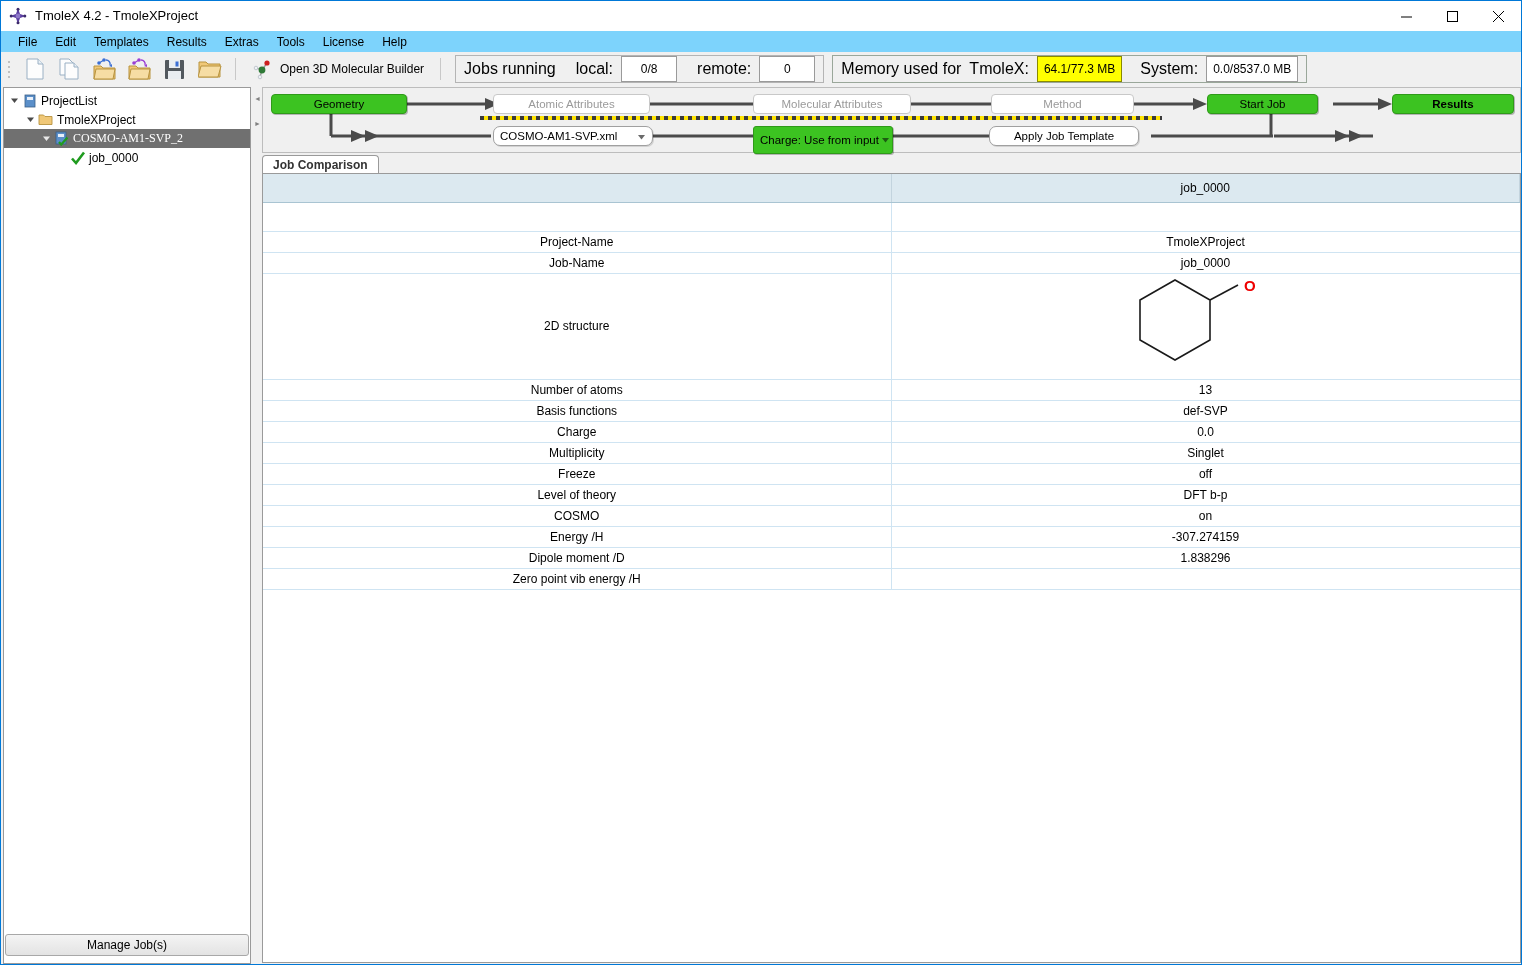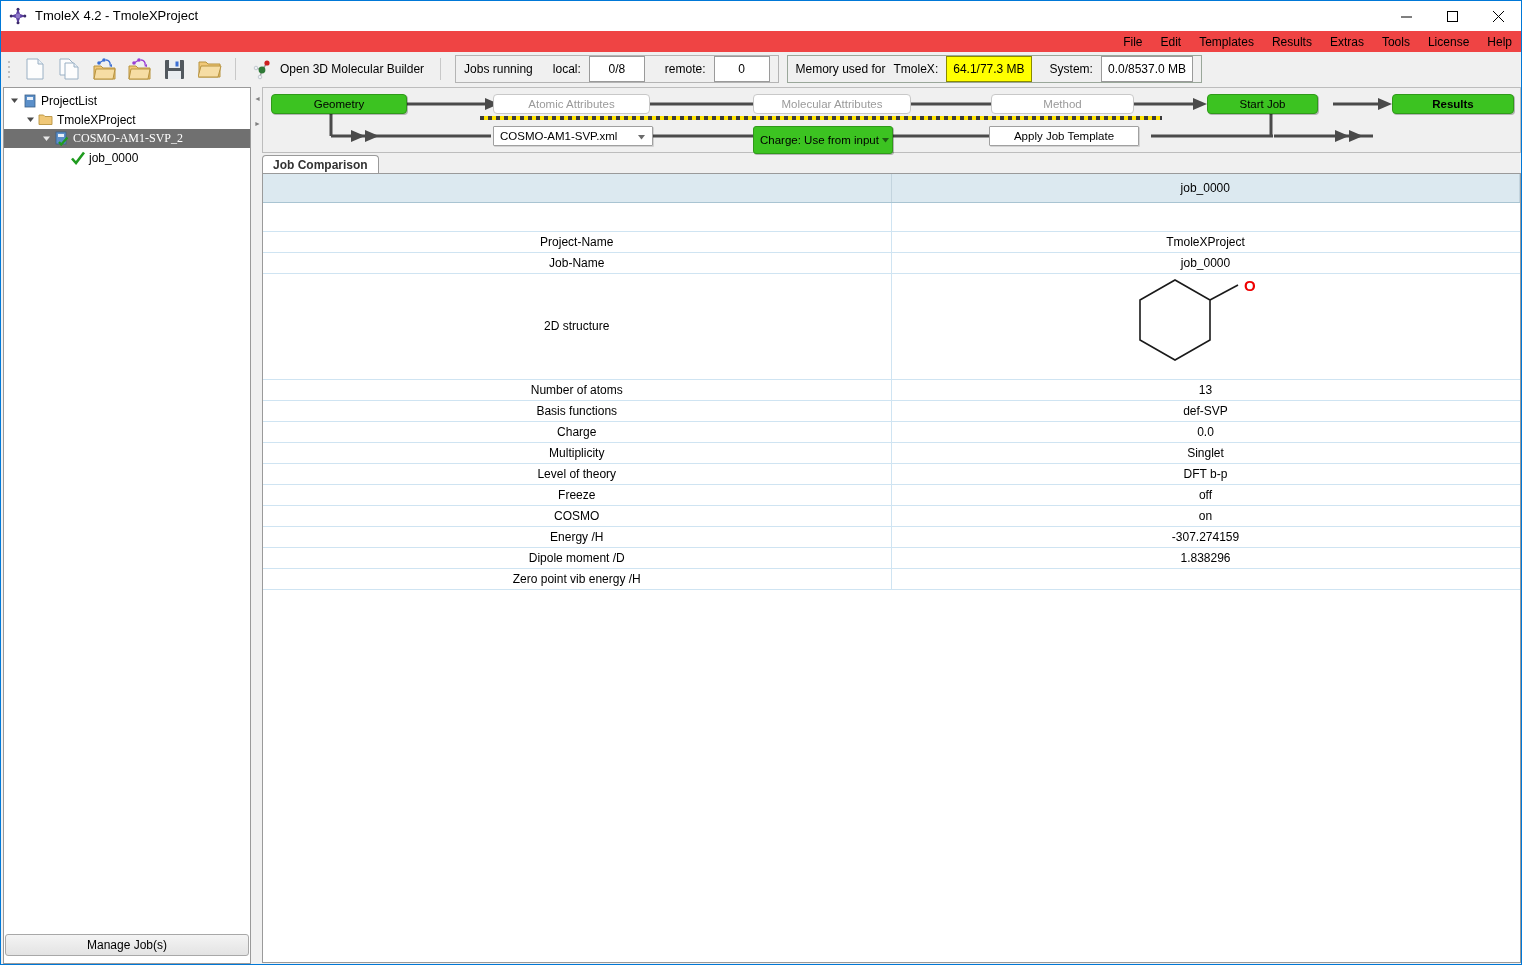--- a/index.html
+++ b/index.html
@@ -21,42 +21,42 @@
     border-bottom:1px solid #ffffff; position:relative;
   }
   .app-icon { width:18px; height:18px; margin-left:8px; position:relative; }
   .app-icon svg { display:block; }
   .title-text { margin-left:8px; font-size:13px; color:#000; }
   .winbtns { position:absolute; right:0; top:0; display:flex; height:30px; }
   .winbtn { width:46px; height:30px; display:flex; align-items:center; justify-content:center; }
   .winbtn svg { display:block; }
 
   
-  .menubar { height:21px; background:#ef4444; display:flex; align-items:center; padding-left:8px;justify-content:flex-end; }
+  .menubar { height:21px; background:#7dd3fc; display:flex; align-items:center; padding-left:8px; }
   .menu-item { padding:2px 9px; font-size:12px; color:#000; }
 
   
   .toolbar {
     height:34px; background:#f0f0f0; display:flex; align-items:center;
     padding-left:4px; gap:4px; position:relative;
   }
   .grip { width:7px; height:24px; display:flex; flex-direction:column;
           justify-content:center; align-items:center; gap:3px; margin-right:3px;}
   .grip i { width:2px;height:2px;background:#b0b0b0;display:block;border-radius:50%; }
   .tbtn { width:31px;height:28px;display:flex;align-items:center;justify-content:center; }
   .tbsep { width:1px;height:22px;background:#c8c8c8;margin:0 6px; }
   .tb-wide { display:flex;align-items:center;height:28px;padding:0 6px;gap:6px; }
   .tb-wide span { font-size:12px; }
 
   .status-group {
     display:flex;align-items:center;height:28px;gap:8px;
     border:1px solid #9aa79a; padding:0 8px; margin-left:4px;background:#f0f0f0;
   }
   .status-group.plain { border:1px solid #b4b4b4; }
-  .status-group label { font-size:12px; }
+  .status-group label { font-size:16px; }
   .sfield {
     background:#fff;border:1px solid #9a9a9a;height:19px;min-width:56px;
     display:flex;align-items:center;justify-content:center;font-size:12px;padding:12px 6px;
   }
   .sfield.yellow { background:#ffff00; border:1px solid #8a8a00; }
 
   
   .workflow {
     position:absolute; left:261px; top:86px; width:1259px; height:66px;
     background:#f0f0f0; border:1px solid #bdbdbd;
@@ -66,21 +66,21 @@
     align-items:center; justify-content:center; font-size:11.5px;
     background:#fff; border:1px solid #c8c8c8; color:#9a9a9a;
   }
   .wf-box.green {
     background:#3cc321; border:1px solid #2f9a19; color:#000;
     box-shadow:1px 1px 0 rgba(0,0,0,.25);
   }
   .wf-box.green.bold { font-weight:bold; }
   .wf-combo {
     position:absolute;height:20px;background:#fff;border:1px solid #a0a0a0;
-    border-radius:1px;display:flex;align-items:center;font-size:11.5px;color:#000;
+    border-radius:7px;display:flex;align-items:center;font-size:11.5px;color:#000;
     padding-left:6px; box-shadow:1px 1px 0 rgba(0,0,0,.12);
   }
   .wf-combo .arrow {
     position:absolute;right:4px;top:0;bottom:0;display:flex;align-items:center;
   }
   .wf-chargebox {
     position:absolute;height:28px;background:#3cc321;border:1px solid #2f9a19;
     border-radius:3px;display:flex;align-items:center;font-size:11.5px;color:#000;
     padding-left:6px;box-shadow:1px 1px 0 rgba(0,0,0,.25);
   }
@@ -494,28 +494,28 @@
         </tr>
         <tr>
           <td>Charge</td>
           <td class="lastcol">0.0</td>
         </tr>
         <tr>
           <td>Multiplicity</td>
           <td class="lastcol">Singlet</td>
         </tr>
         <tr>
+          <td>Freeze</td>
+          <td class="lastcol">off</td>
+        </tr>
+        <tr>
           <td>Level of theory</td>
           <td class="lastcol">DFT b-p</td>
         </tr>
         <tr>
-          <td>Freeze</td>
-          <td class="lastcol">off</td>
-        </tr>
-        <tr>
           <td>COSMO</td>
           <td class="lastcol">on</td>
         </tr>
         <tr>
           <td>Energy /H</td>
           <td class="lastcol">-307.274159</td>
         </tr>
         <tr>
           <td>Dipole moment /D</td>
           <td class="lastcol">1.838296</td>

